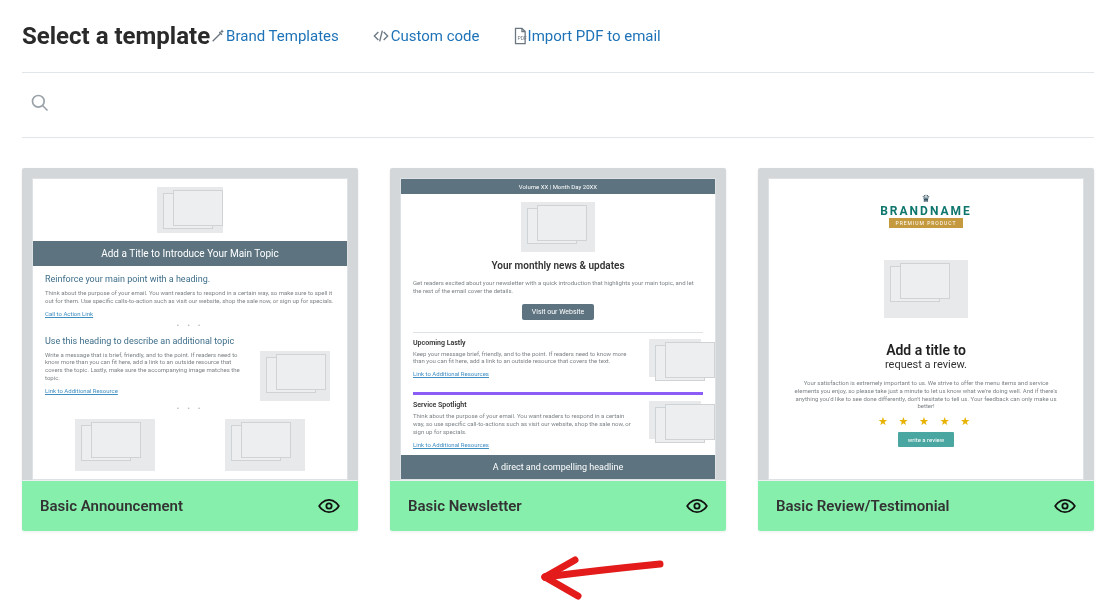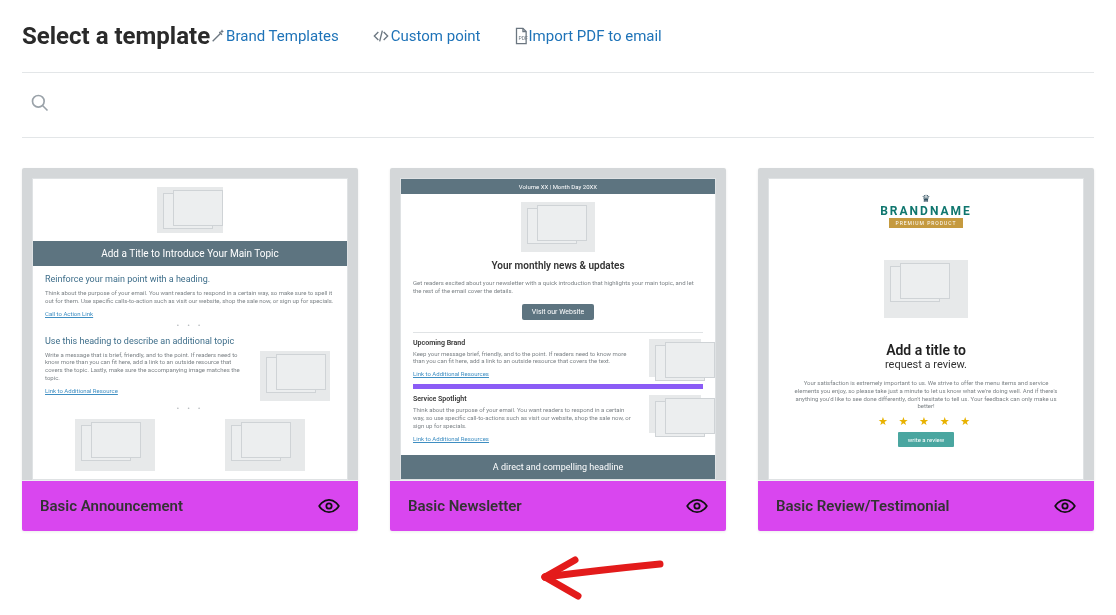--- a/index.html
+++ b/index.html
@@ -74,21 +74,21 @@
     background: #fff;
   }
   .thumb {
     flex: 1;
     background: #d4d7d9;
     padding: 10px 10px 0 10px;
     height: 358px;
     overflow: hidden;
   }
   .card-footer {
-    background: #d946ef;
+    background: #86efac;
     display: flex;
     justify-content: space-between;
     align-items: center;
     padding: 16px 18px;
     border-top: 1px solid #eceff1;
   }
   .card-title {
     font-size: 15px;
     font-weight: 600;
     color: #333;
@@ -178,21 +178,21 @@
       <span>Brand Templates</span>
     </div>
     <div class="header-action">
       <span class="icon-slot">
         <svg width="20" height="16" viewBox="0 0 24 24" fill="none" stroke="#6b7680" stroke-width="2">
           <path d="M8 6l-6 6 6 6"></path>
             <path d="M16 6l6 6-6 6"></path>
             <path d="M14 4l-4 16"></path>
         </svg>
       </span>
-      <span>Custom point</span>
+      <span>Custom code</span>
     </div>
     <div class="header-action">
       <span class="icon-slot">
         <svg width="16" height="18" viewBox="0 0 24 28" fill="none" stroke="#6b7680" stroke-width="2">
           <path d="M5 2h10l5 5v19H5z"></path>
             <path d="M15 2v5h5"></path>
             <text x="8" y="20" font-size="8" fill="#6b7680" stroke="none">PDF</text>
         </svg>
       </span>
       <span>Import PDF to email</span>
@@ -265,30 +265,30 @@
           </div>
         <div class="t-h1b">Your monthly news &amp; updates</div>
         <div class="t-pad">
           <div class="t-p">Get readers excited about your newsletter with a quick introduction that highlights your main topic, and let the rest of the email cover the details.</div>
           <div class="center"><span class="btn-sm">Visit our Website</span></div>
         </div>
         <div style="padding:0 12px">
           <div style="border-top:1px solid #e0e3e5;padding-top:6px">
             <div class="t-row">
               <div class="t-col">
-                <div style="font-size:7px;color:#333;font-weight:600;margin-bottom:3px">Upcoming Brand</div>
+                <div style="font-size:7px;color:#333;font-weight:600;margin-bottom:3px">Upcoming Lastly</div>
                 <div class="t-p">Keep your message brief, friendly, and to the point. If readers need to know more than you can fit here, add a link to an outside resource that covers the text.</div>
                 <span class="t-link">Link to Additional Resources</span>
               </div>
               <div style="width:56px">
                   <div class="ph-stack" style="width:52px;height:38px"></div>
                 </div>
             </div>
           </div>
-          <div style="border-top:5px solid #8b5cf6;padding-top:6px;margin-top:6px">
+          <div style="border-top:3px solid #8b5cf6;padding-top:6px;margin-top:14px">
             <div class="t-row">
               <div class="t-col">
                 <div style="font-size:7px;color:#333;font-weight:600;margin-bottom:3px">Service Spotlight</div>
                 <div class="t-p">Think about the purpose of your email. You want readers to respond in a certain way, so use specific call-to-actions such as visit our website, shop the sale now, or sign up for specials.</div>
                 <span class="t-link">Link to Additional Resources</span>
               </div>
               <div style="width:56px">
                   <div class="ph-stack" style="width:52px;height:38px"></div>
                 </div>
             </div>

